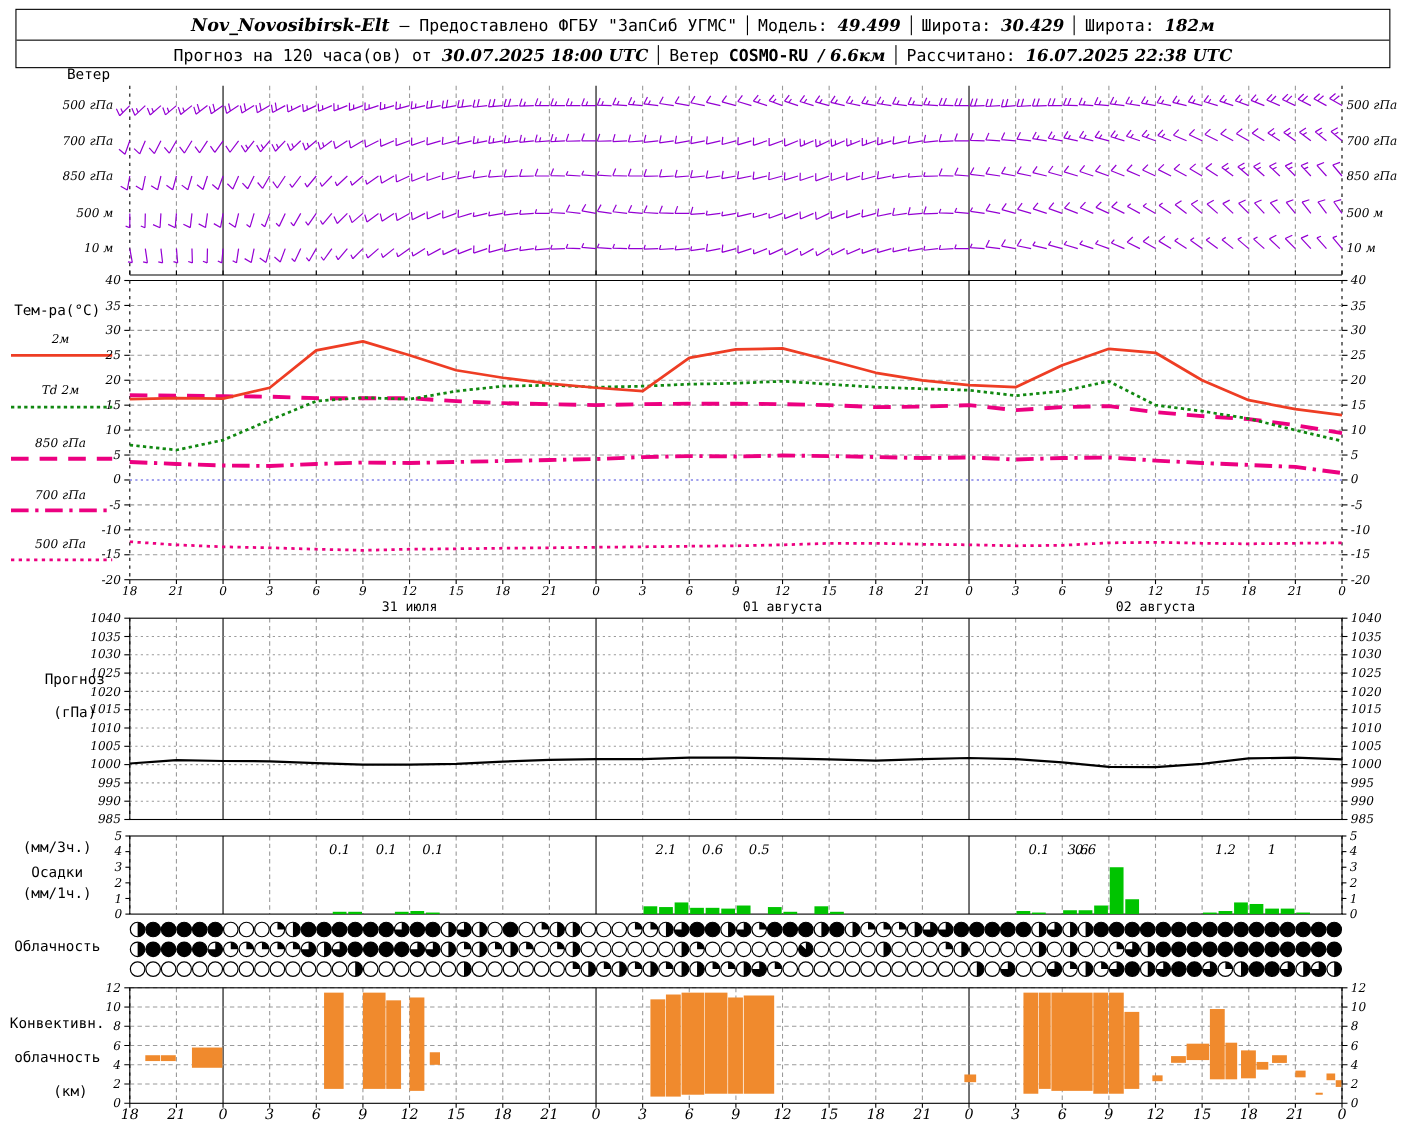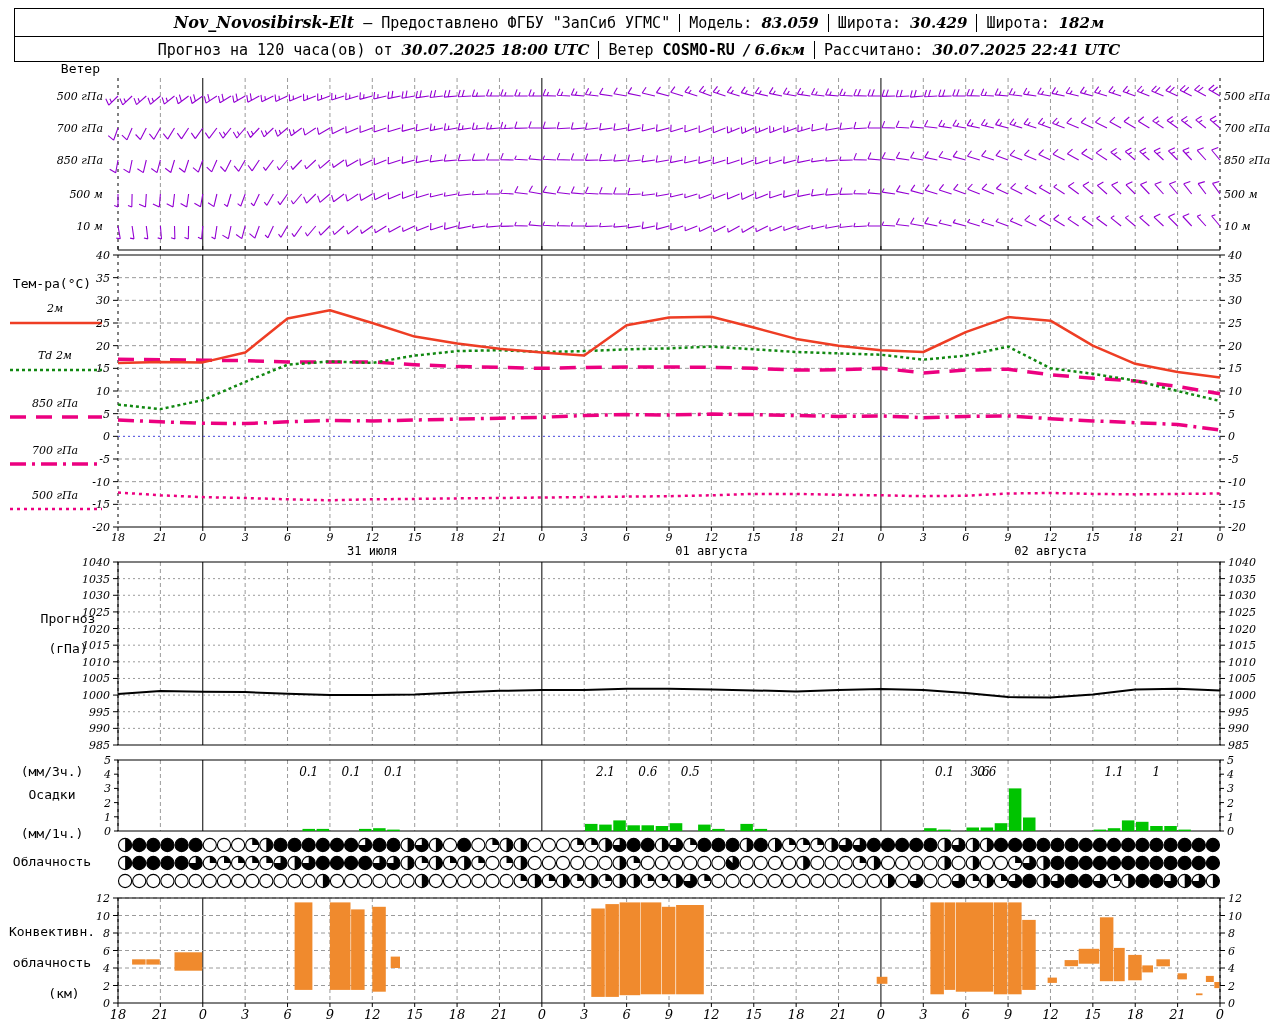--- a/index.html
+++ b/index.html
@@ -760,48 +760,48 @@
       <path d="M118.0 194.0L118.0 207.0M118.0 207.0L114.2 205.6M132.1 194.0L131.8 207.0M131.8 207.0L128.0 205.5M146.3 194.0L145.5 207.0M145.5 207.0L139.1 204.2M160.4 194.0L159.3 207.0M159.3 207.0L152.9 204.0M174.5 194.0L173.0 206.9M173.0 206.9L166.7 203.8M188.6 194.0L186.8 206.9M186.8 206.9L180.6 203.5M202.8 194.0L200.5 206.8M200.5 206.8L194.4 203.3M216.9 194.0L213.9 206.6M213.9 206.6L208.1 202.8M231.0 194.0L227.3 206.5M227.3 206.5L224.1 204.1M245.2 194.0L240.7 206.2M240.7 206.2L237.6 203.6M259.3 194.0L253.8 205.8M253.8 205.8L251.0 203.0M273.4 194.0L266.9 205.3M266.9 205.3L264.3 202.2M287.5 194.0L280.1 204.6M280.1 204.6L277.8 201.4M301.7 194.0L293.3 204.0M293.3 204.0L291.3 200.5M315.8 194.0L306.6 203.2M306.6 203.2L303.6 196.8M329.9 194.0L320.0 202.4M320.0 202.4L317.6 195.8M344.1 194.0L333.6 201.8M333.6 201.8L331.6 195.1M358.2 194.0L347.3 201.1M347.3 201.1L345.7 194.3M372.3 194.0L361.0 200.5M361.0 200.5L359.8 193.6M386.4 194.0L374.8 199.8M374.8 199.8L374.0 192.9M400.6 194.0L388.6 199.1M388.6 199.1L388.2 192.2M414.7 194.0L402.5 198.4M402.5 198.4L402.5 191.4M428.8 194.0L416.4 197.7M416.4 197.7L416.8 190.7M442.9 194.0L430.3 197.0M430.3 197.0L430.8 193.0M457.1 194.0L444.3 196.3M444.3 196.3L445.0 192.3M471.2 194.0L458.3 195.5M458.3 195.5L459.2 191.6M485.3 194.0L472.4 194.8M472.4 194.8L473.5 190.9M499.5 194.0L486.5 194.0M486.5 194.0L487.8 190.2M513.6 194.0L500.6 193.2M500.6 193.2L502.2 189.6M527.7 194.0L514.8 192.5M514.8 192.5L517.9 186.2M541.8 194.0L529.0 191.7M529.0 191.7L532.5 185.7M556.0 194.0L543.1 192.1M543.1 192.1L546.4 186.0M570.1 194.0L557.2 192.5M557.2 192.5L560.3 186.2M584.2 194.0L571.3 192.9M571.3 192.9L574.2 186.5M598.4 194.0L585.4 193.2M585.4 193.2L588.2 186.8M612.5 194.0L599.5 193.6M599.5 193.6L602.1 187.1M626.6 194.0L613.6 194.0M613.6 194.0L616.0 187.4M640.7 194.0L627.8 194.8M627.8 194.8L629.8 188.0M654.9 194.0L642.0 195.5M642.0 195.5L642.9 191.6M669.0 194.0L656.2 196.3M656.2 196.3L656.9 192.3M683.1 194.0L670.5 197.0M670.5 197.0L670.9 193.0M697.3 194.0L684.8 197.7M684.8 197.7L685.0 193.7M711.4 194.0L699.2 198.4M699.2 198.4L699.2 194.4M725.5 194.0L713.4 198.8M713.4 198.8L713.3 194.8M739.6 194.0L727.7 199.1M727.7 199.1L727.3 192.2M753.8 194.0L742.0 199.5M742.0 199.5L741.4 192.5M767.9 194.0L755.8 198.8M755.8 198.8L755.6 191.8M782.0 194.0L769.7 198.1M769.7 198.1L769.9 191.1M796.2 194.0L783.6 197.4M783.6 197.4L784.2 190.4M810.3 194.0L797.6 196.6M797.6 196.6L798.6 189.7M824.4 194.0L811.5 195.9M811.5 195.9L813.0 189.0M838.5 194.0L825.6 195.1M825.6 195.1L827.4 188.4M852.7 194.0L839.7 194.4M839.7 194.4L841.9 187.7M866.8 194.0L853.8 193.6M853.8 193.6L855.3 189.9M880.9 194.0L868.0 192.9M868.0 192.9L869.7 189.2M895.1 194.0L882.2 192.1M882.2 192.1L884.1 188.6M909.2 194.0L896.4 191.4M896.4 191.4L900.1 185.4M923.3 194.0L910.8 190.6M910.8 190.6L914.8 184.9M937.4 194.0L925.0 190.3M925.0 190.3L929.2 184.7M951.6 194.0L939.2 189.9M939.2 189.9L943.6 184.4M965.7 194.0L953.5 189.6M953.5 189.6L958.0 184.2M979.8 194.0L967.7 189.2M967.7 189.2L972.4 184.0M993.9 194.0L982.0 188.9M982.0 188.9L986.8 183.8M1008.1 194.0L996.3 188.5M996.3 188.5L1001.2 183.6M1022.2 194.0L1010.6 188.2M1010.6 188.2L1015.7 183.4M1036.3 194.0L1024.9 187.8M1024.9 187.8L1027.9 185.2M1050.5 194.0L1039.2 187.5M1039.2 187.5L1042.3 184.9M1064.6 194.0L1053.7 186.9M1053.7 186.9L1056.9 184.5M1078.7 194.0L1068.3 186.2M1068.3 186.2L1074.1 182.4M1092.8 194.0L1082.9 185.6M1082.9 185.6L1088.9 182.1M1107.0 194.0L1097.3 185.4M1097.3 185.4L1103.4 182.0M1121.1 194.0L1111.6 185.1M1111.6 185.1L1117.9 181.9M1135.2 194.0L1126.0 184.8M1126.0 184.8L1132.4 181.8M1149.4 194.0L1140.4 184.5M1140.4 184.5L1146.9 181.8M1163.5 194.0L1154.8 184.3M1154.8 184.3L1161.4 181.7M1177.6 194.0L1169.3 184.0M1169.3 184.0L1175.8 181.6M1191.7 194.0L1183.7 183.8M1183.7 183.8L1190.3 181.6M1205.9 194.0L1198.1 183.6M1198.1 183.6L1204.8 181.6M1220.0 194.0L1212.5 183.4M1212.5 183.4L1219.3 181.5" stroke="#9400d3" stroke-width="1.1" fill="none"></path>
       <path d="M118.0 226.0L120.3 238.8M120.3 238.8L116.3 238.1M132.1 226.0L134.0 238.9M134.0 238.9L130.1 238.1M146.3 226.0L147.8 238.9M147.8 238.9L143.9 238.0M160.4 226.0L161.5 239.0M161.5 239.0L157.7 237.9M174.5 226.0L174.9 239.0M174.9 239.0L171.1 237.7M188.6 226.0L188.3 239.0M188.3 239.0L184.5 237.5M202.8 226.0L201.6 239.0M201.6 239.0L198.0 237.3M216.9 226.0L215.0 238.9M215.0 238.9L211.5 237.0M231.0 226.0L228.4 238.7M228.4 238.7L222.4 235.1M245.2 226.0L241.8 238.6M241.8 238.6L236.1 234.5M259.3 226.0L254.8 238.2M254.8 238.2L249.5 233.7M273.4 226.0L267.9 237.8M267.9 237.8L265.1 235.0M287.5 226.0L281.0 237.3M281.0 237.3L278.5 234.2M301.7 226.0L294.2 236.6M294.2 236.6L291.9 233.4M315.8 226.0L307.4 236.0M307.4 236.0L305.4 232.5M329.9 226.0L320.7 235.2M320.7 235.2L319.0 231.6M344.1 226.0L334.3 234.6M334.3 234.6L332.9 230.9M358.2 226.0L348.0 234.1M348.0 234.1L346.7 230.3M372.3 226.0L361.7 233.5M361.7 233.5L360.6 229.6M386.4 226.0L375.4 232.8M375.4 232.8L374.6 228.9M400.6 226.0L389.1 232.2M389.1 232.2L388.5 228.2M414.7 226.0L402.9 231.5M402.9 231.5L402.6 227.5M428.8 226.0L416.7 230.8M416.7 230.8L416.6 226.8M442.9 226.0L430.6 230.1M430.6 230.1L430.8 223.1M457.1 226.0L444.5 229.4M444.5 229.4L445.1 222.4M471.2 226.0L458.5 228.6M458.5 228.6L459.5 221.7M485.3 226.0L472.5 227.9M472.5 227.9L473.3 224.0M499.5 226.0L486.5 227.1M486.5 227.1L487.5 223.3M513.6 226.0L500.6 226.4M500.6 226.4L501.9 222.6M527.7 226.0L514.7 225.6M514.7 225.6L516.2 221.9M541.8 226.0L528.9 224.9M528.9 224.9L530.6 221.2M556.0 226.0L543.0 225.2M543.0 225.2L544.6 221.6M570.1 226.0L557.1 225.6M557.1 225.6L558.6 221.9M584.2 226.0L571.2 226.0M571.2 226.0L572.6 222.2M598.4 226.0L585.4 226.4M585.4 226.4L586.6 222.6M612.5 226.0L599.5 226.8M599.5 226.8L600.7 222.9M626.6 226.0L613.7 227.1M613.7 227.1L614.7 223.3M640.7 226.0L627.9 227.9M627.9 227.9L628.7 224.0M654.9 226.0L642.1 228.6M642.1 228.6L643.2 221.7M669.0 226.0L656.4 229.4M656.4 229.4L657.1 222.4M683.1 226.0L670.8 230.1M670.8 230.1L671.0 223.1M697.3 226.0L685.2 230.8M685.2 230.8L685.1 226.8M711.4 226.0L699.6 231.5M699.6 231.5L699.3 227.5M725.5 226.0L713.9 231.8M713.9 231.8L713.4 227.9M739.6 226.0L728.2 232.2M728.2 232.2L727.6 228.2M753.8 226.0L742.5 232.5M742.5 232.5L741.8 228.6M767.9 226.0L756.3 231.8M756.3 231.8L755.8 227.9M782.0 226.0L770.1 231.1M770.1 231.1L769.9 227.2M796.2 226.0L783.9 230.4M783.9 230.4L783.9 226.4M810.3 226.0L797.8 229.7M797.8 229.7L798.1 225.7M824.4 226.0L811.8 229.0M811.8 229.0L812.2 225.0M838.5 226.0L825.7 228.3M825.7 228.3L826.4 224.3M852.7 226.0L839.8 227.5M839.8 227.5L840.7 223.6M866.8 226.0L853.8 226.8M853.8 226.8L855.0 222.9M880.9 226.0L867.9 226.0M867.9 226.0L869.3 222.2M895.1 226.0L882.1 225.2M882.1 225.2L883.7 221.6M909.2 226.0L896.3 224.5M896.3 224.5L899.4 218.2M923.3 226.0L910.5 223.7M910.5 223.7L914.0 217.7M937.4 226.0L924.7 223.4M924.7 223.4L928.4 217.4M951.6 226.0L938.9 223.0M938.9 223.0L941.1 219.7M965.7 226.0L953.1 222.6M953.1 222.6L955.4 219.4M979.8 226.0L967.4 222.3M967.4 222.3L969.8 219.1M993.9 226.0L981.6 221.9M981.6 221.9L984.1 218.8M1008.1 226.0L995.9 221.6M995.9 221.6L998.4 218.5M1022.2 226.0L1010.3 220.9M1010.3 220.9L1013.0 217.9M1036.3 226.0L1024.7 220.2M1024.7 220.2L1029.8 215.4M1050.5 226.0L1039.2 219.5M1039.2 219.5L1044.6 215.0M1064.6 226.0L1053.5 219.2M1053.5 219.2L1059.0 214.8M1078.7 226.0L1067.9 218.9M1067.9 218.9L1071.1 216.5M1092.8 226.0L1082.2 218.5M1082.2 218.5L1085.5 216.2M1107.0 226.0L1096.5 218.2M1096.5 218.2L1099.9 216.0M1121.1 226.0L1110.9 217.9M1110.9 217.9L1114.3 215.8M1135.2 226.0L1125.3 217.6M1125.3 217.6L1128.7 215.6M1149.4 226.0L1139.6 217.4M1139.6 217.4L1143.2 215.5M1163.5 226.0L1154.0 217.1M1154.0 217.1L1160.3 213.9M1177.6 226.0L1168.4 216.8M1168.4 216.8L1174.8 213.8M1191.7 226.0L1182.8 216.5M1182.8 216.5L1189.2 213.8M1205.9 226.0L1197.2 216.3M1197.2 216.3L1200.9 214.8M1220.0 226.0L1211.6 216.0M1211.6 216.0L1215.4 214.7" stroke="#9400d3" stroke-width="1.1" fill="none"></path>
     </svg>
 
   <div id="header">
     <div class="hrow first">
       <span class="station">Nov_Novosibirsk-Elt</span>
       <span>– Предоставлено ФГБУ "ЗапСиб УГМС"</span>
       <span class="vbar"></span>
       <span>Модель:</span>
-      <span class="val">83.059</span>
+      <span class="val">49.499</span>
       <span class="vbar"></span>
       <span>Широта:</span>
       <span class="val">30.429</span>
       <span class="vbar"></span>
       <span>Широта:</span>
       <span class="val">182м</span>
     </div>
     <div class="hrow">
       <span>Прогноз на 120 часа(ов) от</span>
       <span class="val">30.07.2025 18:00 UTC</span>
       <span class="vbar"></span>
       <span>Ветер</span>
       <span class="mname">COSMO-RU</span>
       <span class="val">/ 6.6км</span>
       <span class="vbar"></span>
       <span>Рассчитано:</span>
-      <span class="val">30.07.2025 22:41 UTC</span>
+      <span class="val">16.07.2025 22:38 UTC</span>
     </div>
   </div>
 
   <div class="lbl la-r ptitle" style="left:100px;top:68px">Ветер</div>
   <div class="lbl la-c ptitle" style="left:52px;top:283px">Тем-ра(°C)</div>
   <div class="lbl la-c ptitle" style="left:68px;top:618px">Прогноз</div>
   <div class="lbl la-c ptitle" style="left:68px;top:648px">(гПа)</div>
   <div class="lbl la-c ptitle" style="left:52px;top:771px">(мм/3ч.)</div>
   <div class="lbl la-c ptitle" style="left:52px;top:794px">Осадки</div>
-  <div class="lbl la-c ptitle" style="left:52px;top:833px">(мм/1ч.)</div>
+  <div class="lbl la-c ptitle" style="left:52px;top:813px">(мм/1ч.)</div>
   <div class="lbl la-c ptitle" style="left:52px;top:861px">Облачность</div>
   <div class="lbl la-c ptitle" style="left:52px;top:931px">Конвективн.</div>
   <div class="lbl la-c ptitle" style="left:52px;top:962px">облачность</div>
   <div class="lbl la-c ptitle" style="left:64px;top:993px">(км)</div>
 
   <div id="labels">
       <div class="lbl la-r num" style="left: 110px; top: 255px;">40</div>
       <div class="lbl la-l num" style="left: 1228px; top: 255px;">40</div>
       <div class="lbl la-r num" style="left: 110px; top: 277.667px;">35</div>
       <div class="lbl la-l num" style="left: 1228px; top: 277.667px;">35</div>
@@ -951,17 +951,17 @@
       <div class="lbl la-c num" style="left: 55px; top: 495px;">500 гПа</div>
       <div class="lbl la-c pl" style="left: 308.731px; top: 772px;">0.1</div>
       <div class="lbl la-c pl" style="left: 351.115px; top: 772px;">0.1</div>
       <div class="lbl la-c pl" style="left: 393.5px; top: 772px;">0.1</div>
       <div class="lbl la-c pl" style="left: 605.423px; top: 772px;">2.1</div>
       <div class="lbl la-c pl" style="left: 647.808px; top: 772px;">0.6</div>
       <div class="lbl la-c pl" style="left: 690.192px; top: 772px;">0.5</div>
       <div class="lbl la-c pl" style="left: 944.5px; top: 772px;">0.1</div>
       <div class="lbl la-c pl" style="left: 986.885px; top: 772px;">0.6</div>
       <div class="lbl la-c pl" style="left: 980px; top: 772px;">3.6</div>
-      <div class="lbl la-c pl" style="left: 1114.04px; top: 772px;">1.1</div>
+      <div class="lbl la-c pl" style="left: 1114.04px; top: 772px;">1.2</div>
       <div class="lbl la-c pl" style="left: 1156.42px; top: 772px;">1</div>
     </div>
 
 </div>
 
 </body></html>

